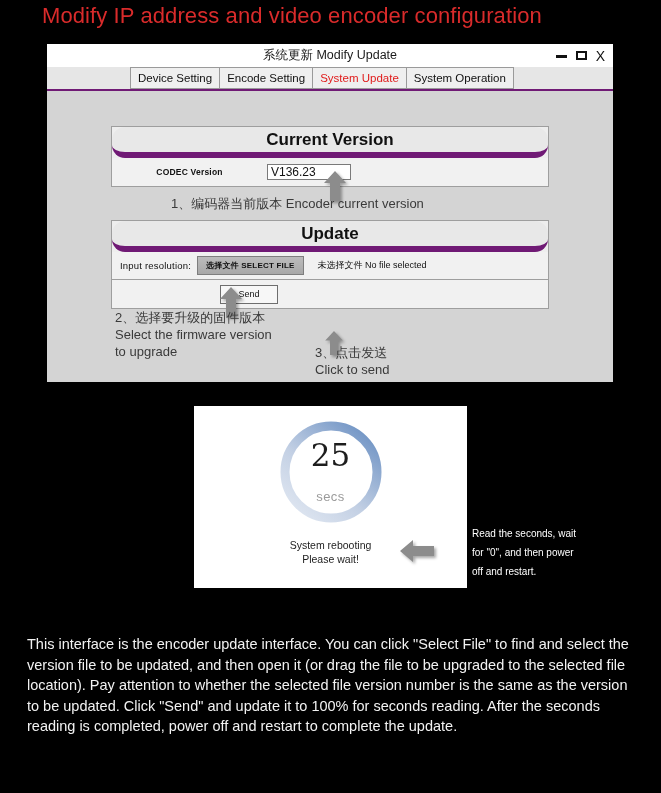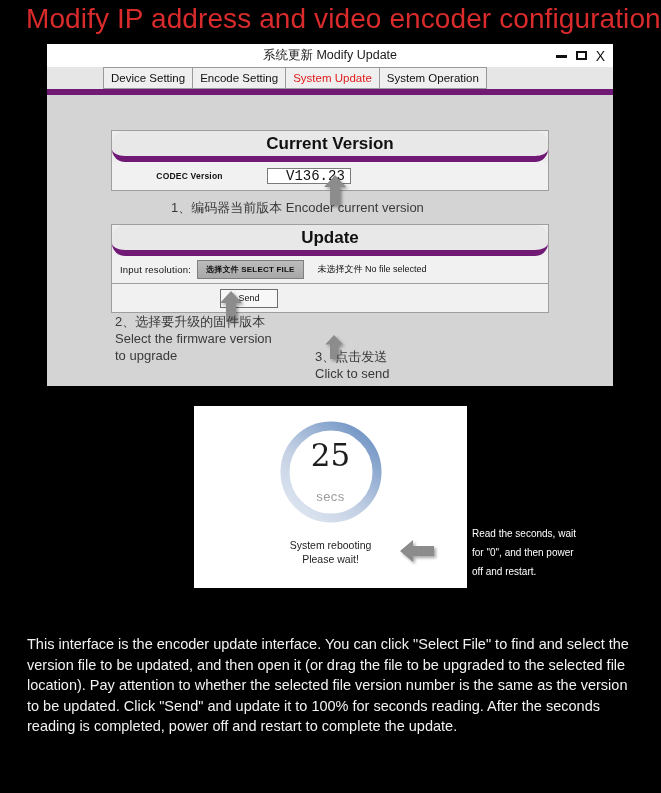--- a/index.html
+++ b/index.html
@@ -12,23 +12,23 @@
     height: 793px;
     position: relative;
     overflow: hidden;
     font-family: "Liberation Sans", "DejaVu Sans", sans-serif;
     color: #ffffff;
   }
 
   
   .page-heading {
     position: absolute;
-    left: 26px;
+    left: 42px;
     top: 3px;
-    font-size: 28px;
+    font-size: 22px;
     font-weight: 400;
     letter-spacing: 0.1px;
     color: #d92b2b;
     white-space: nowrap;
   }
 
   
   .app-window {
     position: absolute;
     left: 47px;
@@ -84,22 +84,22 @@
     font-size: 14px;
     font-weight: 400;
   }
 
   
   .tabstrip {
     height: 22px;
     background: #e6e6e6;
     display: flex;
     align-items: stretch;
-    padding-left: 56px;
-    border-bottom: 6px solid #701a75;
+    padding-left: 83px;
+    border-bottom: 2px solid #701a75;
   }
   .tab {
     display: flex;
     align-items: center;
     padding: 0 7px;
     font-size: 11.5px;
     color: #111111;
     background: #efefef;
     border: 1px solid #9a9a9a;
     border-right: none;
@@ -158,27 +158,27 @@
     padding-left: 8px;
     font-weight: normal;
     font-size: 9.5px;
   }
 
   .text-input {
     width: 84px;
     height: 16px;
     border: 1px solid #7a7a7a;
     background: #ffffff;
-    font-size: 14px;
-    color: #111;
-    padding: 0 18px;
+    font-size: 12px;
+    color: #111;
+    padding: 0 3px;
     box-sizing: border-box;
     display: flex;
     align-items: center;
-    font-family: Liberation Mono, monospace;
+    font-family: Liberation Sans, sans-serif;
   }
 
   .select-file-btn {
     margin-left: 6px;
     height: 17px;
     padding: 0 8px;
     display: flex;
     align-items: center;
     background: linear-gradient(#bcbcbc, #a8a8a8);
     border: 1px solid #7e7e7e;

